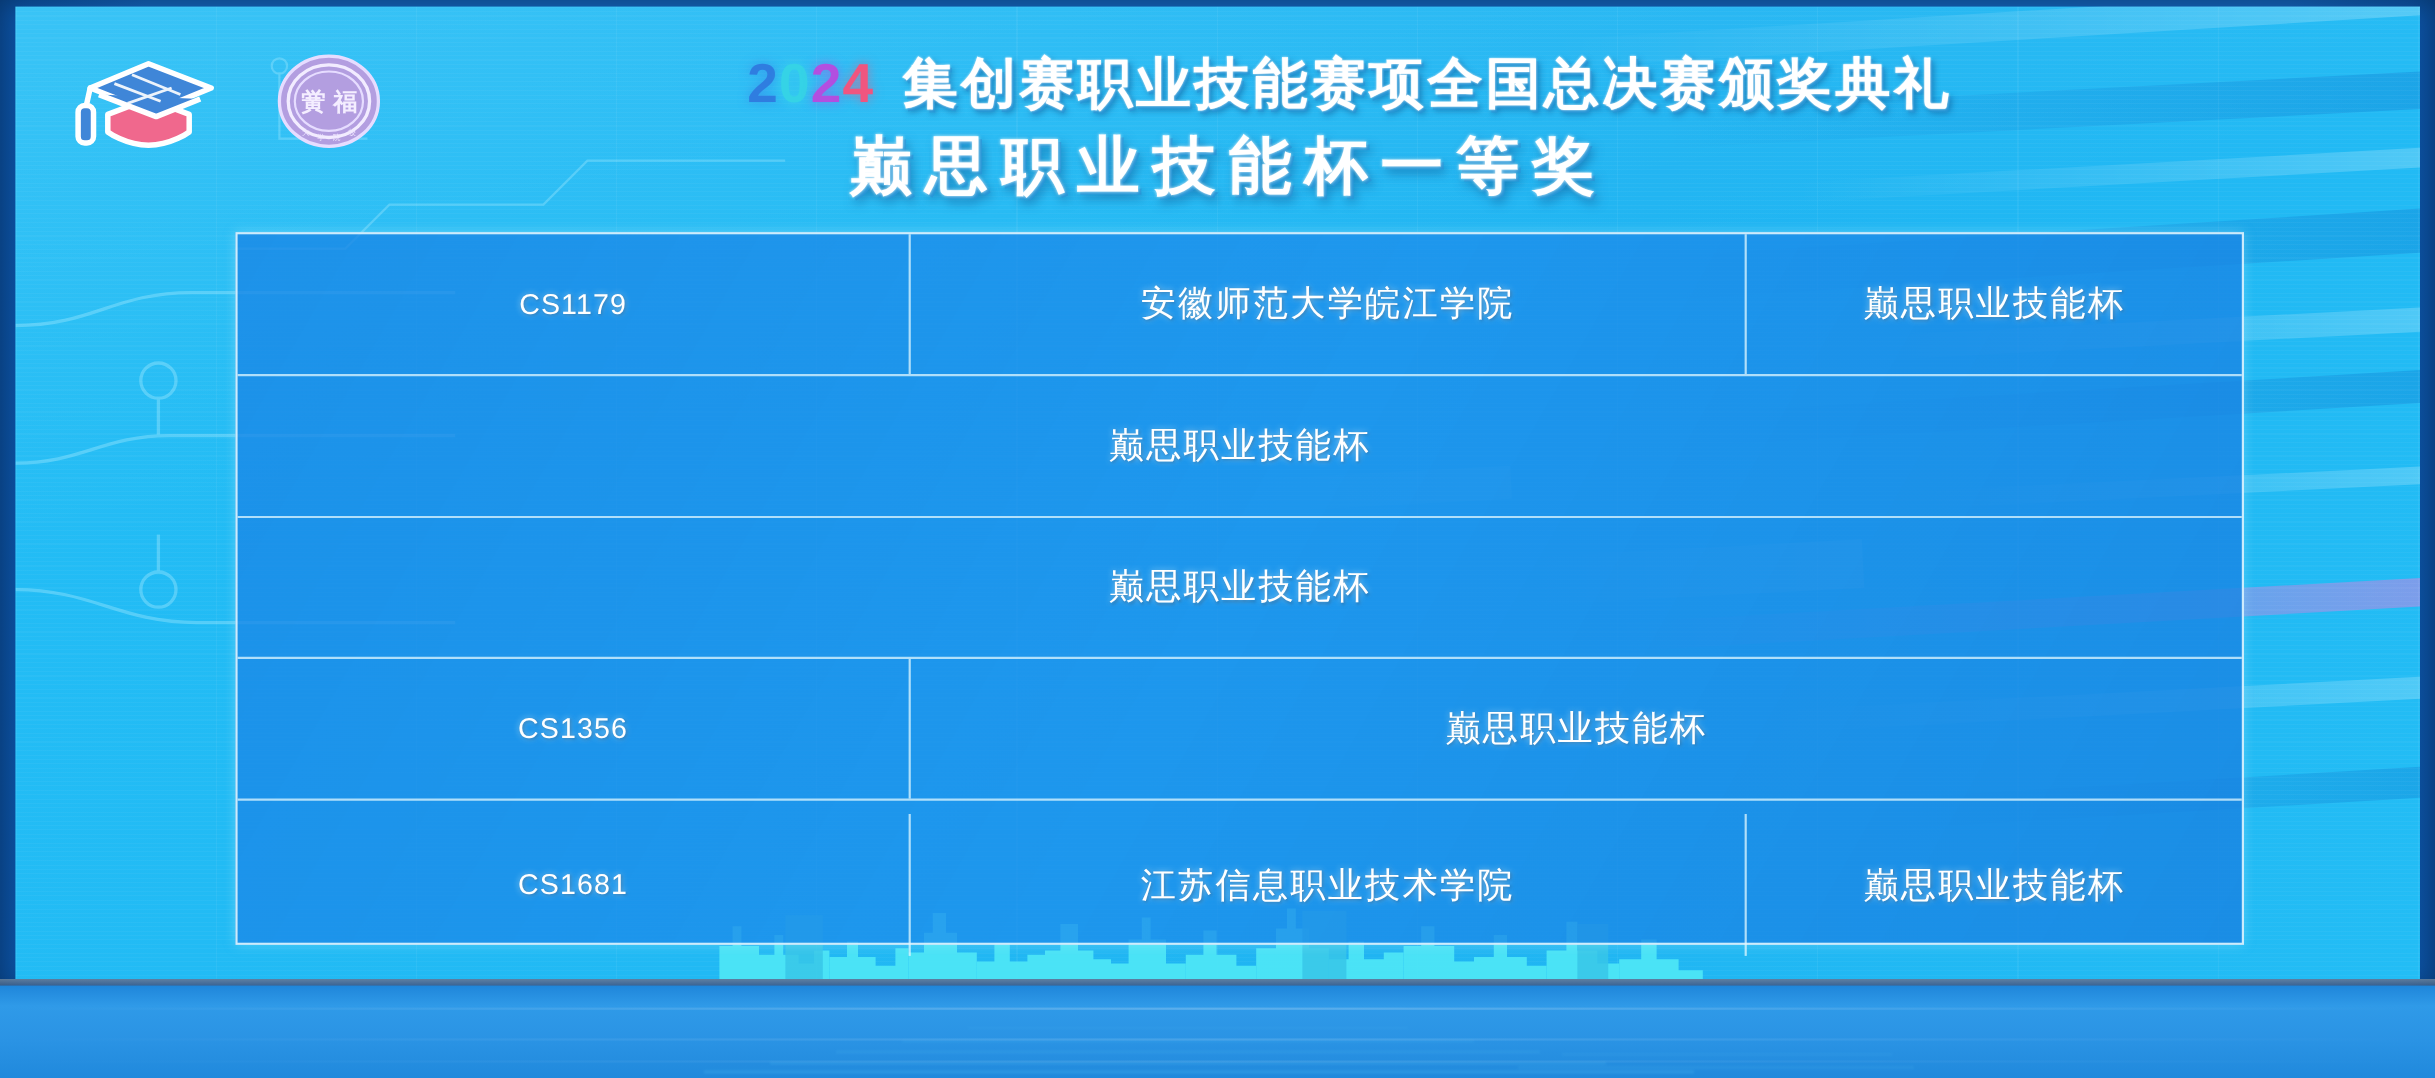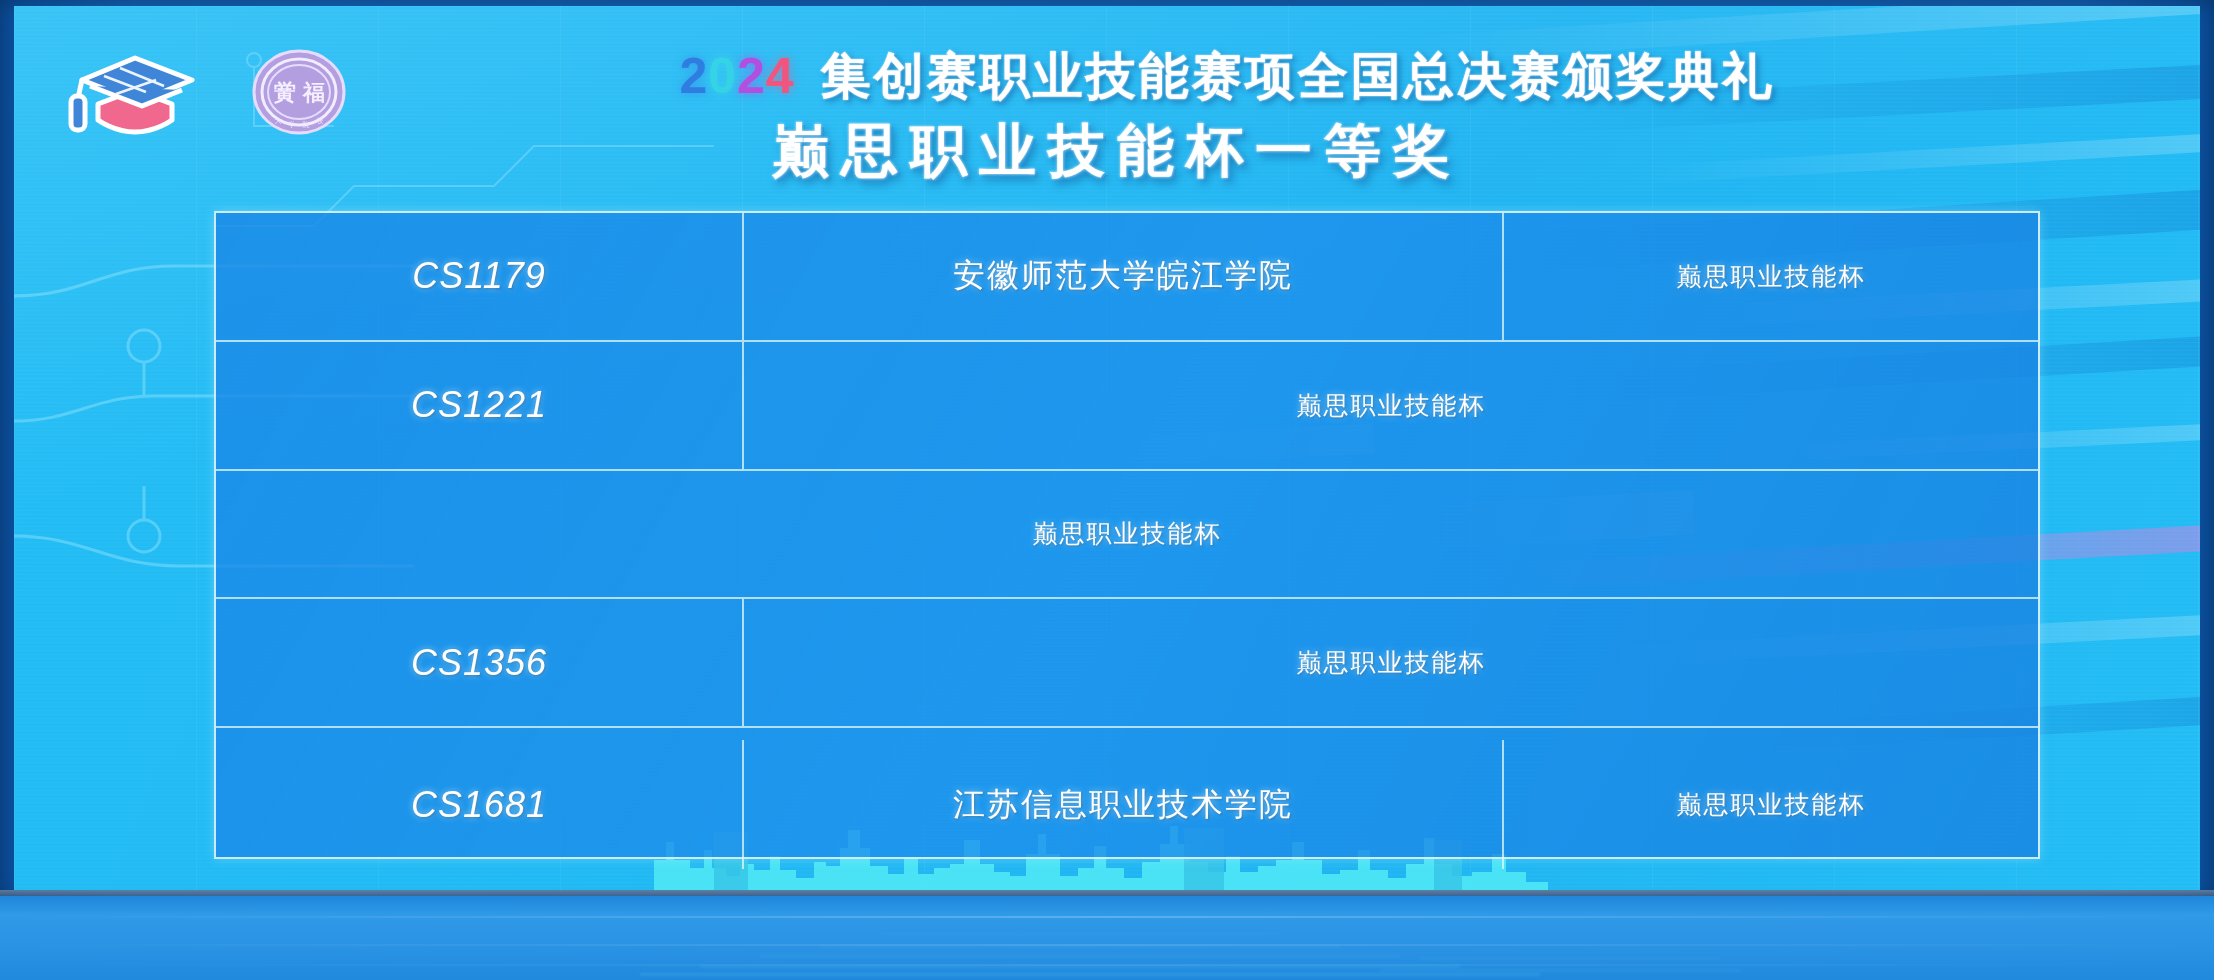--- a/index.html
+++ b/index.html
@@ -163,23 +163,23 @@
   .trow:last-child { border-bottom: none; margin-top: 12px; }
   .cell {
     display: flex;
     align-items: center;
     justify-content: center;
     color: #ffffff;
     box-sizing: border-box;
     border-right: 2px solid rgba(225,248,255,0.75);
   }
   .cell:last-child { border-right: none; }
-  .c-code   { width: 528px; font-size: 36px; letter-spacing: 1px; text-shadow: 0 0 6px rgba(190,235,255,.75), 1px 1px 3px rgba(10,60,110,.6); font-style: italic; }
+  .c-code   { width: 612px; font-size: 26px; letter-spacing: 1px; text-shadow: 0 0 6px rgba(190,235,255,.75), 1px 1px 3px rgba(10,60,110,.6); }
   .c-school { width: 760px; font-size: 32px; letter-spacing: 2px; text-shadow: 0 0 6px rgba(190,235,255,.75), 1px 1px 3px rgba(10,60,110,.6); }
-  .c-award  { flex: 1;     font-size: 25px; letter-spacing: 2px; text-shadow: 0 0 6px rgba(190,235,255,.75), 1px 1px 3px rgba(10,60,110,.6); }
+  .c-award  { flex: 1;     font-size: 32px; letter-spacing: 2px; text-shadow: 0 0 6px rgba(190,235,255,.75), 1px 1px 3px rgba(10,60,110,.6); }
 
   
   #skyline {
     position: absolute;
     left: 0; right: 0;
     bottom: 0;
     height: 70px;
     z-index: 3;
     pointer-events: none;
     opacity: .9;
@@ -308,21 +308,20 @@
 
     <div id="table">
 
       <div class="trow">
         <div class="cell c-code">CS1179</div>
         <div class="cell c-school">安徽师范大学皖江学院</div>
         <div class="cell c-award">巅思职业技能杯</div>
       </div>
 
       <div class="trow">
-        <div class="cell c-code">CS1221</div>
         <div class="cell c-award">巅思职业技能杯</div>
       </div>
 
       <div class="trow">
         <div class="cell c-award">巅思职业技能杯</div>
       </div>
 
       <div class="trow">
         <div class="cell c-code">CS1356</div>
         <div class="cell c-award">巅思职业技能杯</div>

